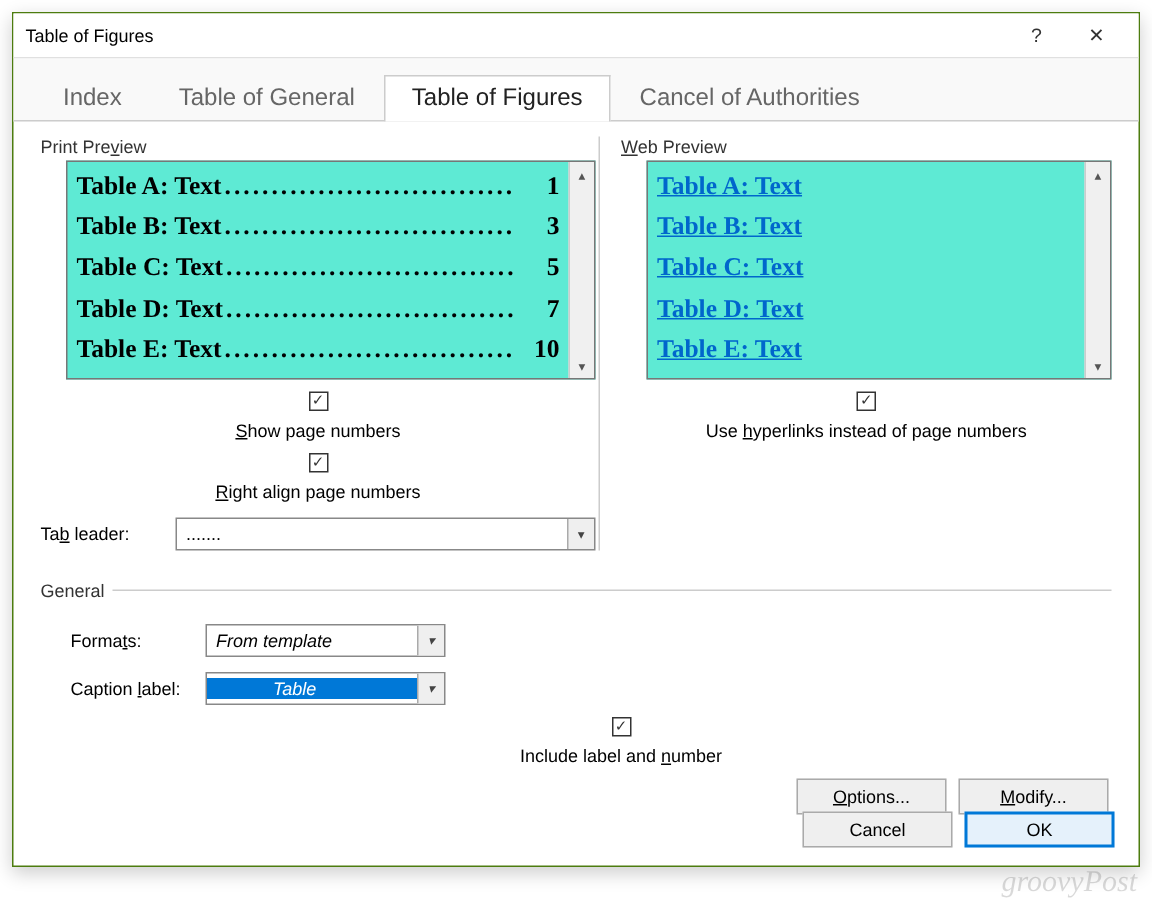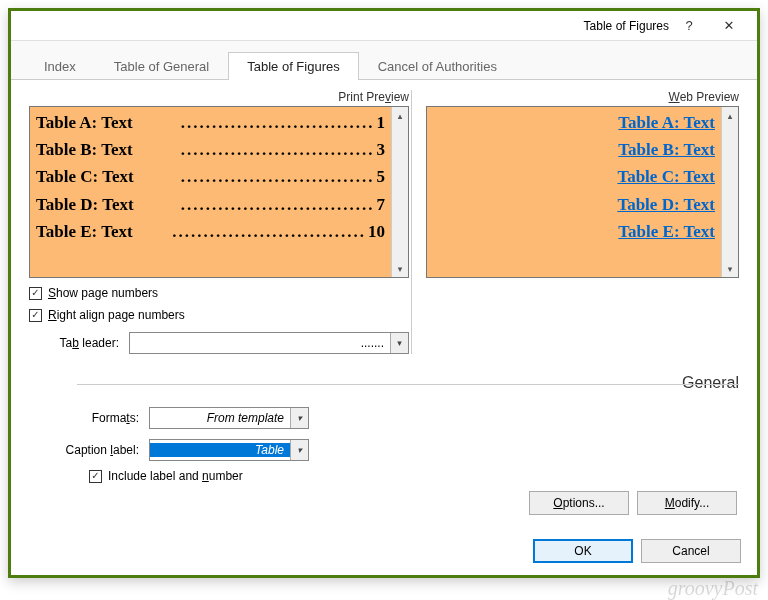--- a/index.html
+++ b/index.html
@@ -13,23 +13,22 @@
     height: 600px;
     overflow: hidden;
     position: relative;
   }
   .dialog {
     position: absolute;
     left: 8px; top: 8px;
     width: 752px;
     height: 570px;
     background: #fff;
-    border: 3px solid #4d7c0f;
+    border: 1px solid #4d7c0f;
     box-shadow: 0 4px 12px rgba(0,0,0,0.2);
-    text-align: right;
   }
   .titlebar {
     height: 30px;
     background: #fff;
     border-bottom: 1px solid #e0e0e0;
     display: flex;
     align-items: center;
     padding: 0 8px;
     font-size: 12px;
   }
@@ -44,21 +43,21 @@
     color: #333;
   }
   .tabs {
     display: flex;
     padding: 10px 14px 0 14px;
     border-bottom: 1px solid #ccc;
     background: #f9f9f9;
   }
   .tab {
     padding: 6px 18px;
-    font-size: 13px;
+    font-size: 16px;
     color: #666;
     border: 1px solid transparent;
     border-bottom: none;
     position: relative;
     top: 1px;
     background: transparent;
   }
   .tab.active {
     background: #fff;
     border-color: #ccc;
@@ -74,25 +73,26 @@
   .col { flex: 1; position: relative; }
   .col.left { border-right: 1px solid #ccc; padding-right: 2px; }
   .section-label {
     font-size: 12px;
     color: #333;
     margin-bottom: 2px;
   }
   .underline { text-decoration: underline; }
   .preview-box {
     border: 1px solid #777;
-    height: 172px;
-    background: #fdba74;
+    height: 146px;
+    background: #5eead4;
     overflow: hidden;
     position: relative;
     display: flex;
+    margin-left: 17px;
   }
   .preview-body {
     flex: 1;
     padding: 2px 6px;
     font-family: "Times New Roman", serif;
     font-size: 17px;
     font-weight: bold;
     line-height: 1.6;
   }
   .preview-line {
@@ -132,36 +132,36 @@
     color: #555;
     background: #f0f0f0;
   }
   .scrolltrack { flex: 1; }
   .chk-row {
     display: flex;
     align-items: center;
     gap: 6px;
     margin-top: 8px;
     font-size: 12px;
+    flex-direction: column;
   }
   .chk {
     width: 13px; height: 13px;
     border: 1px solid #333;
     background: #fff;
     display: flex;
     align-items: center;
     justify-content: center;
     font-size: 10px;
     line-height: 1;
   }
   .chk.checked::after { content: "✓"; color: #333; }
   .form-row {
     display: flex;
     align-items: center;
-    gap: 10px;
     margin-top: 10px;
     font-size: 12px;
   }
   .form-row label { width: 90px; }
   .combo {
     border: 1px solid #888;
     height: 22px;
     display: flex;
     align-items: center;
     background: #fff;
@@ -189,21 +189,21 @@
     background: #0078d7;
     color: #fff;
     padding-left: 44px;
   }
   .fieldset {
     margin-top: 14px;
     padding-top: 6px;
     position: relative;
   }
   .fieldset-label {
-    font-size: 16px;
+    font-size: 12px;
     color: #333;
     position: relative;
   }
   .fieldset-line {
     border-top: 1px solid #ccc;
     margin-left: 48px;
     position: relative;
     top: -8px;
   }
   .general-body {
@@ -330,20 +330,24 @@
             <a class="preview-link">Table D: Text</a>
             <a class="preview-link">Table E: Text</a>
           </div>
           <div class="scrollbar">
             <div class="scrollbtn">▴</div>
             <div class="scrolltrack"></div>
             <div class="scrollbtn">▾</div>
           </div>
         </div>
 
+        <div class="chk-row">
+          <span class="chk checked"></span>
+          <span>Use <span class="underline">h</span>yperlinks instead of page numbers</span>
+        </div>
       </div>
     </div>
 
     <div class="fieldset">
       <span class="fieldset-label">General</span>
       <div class="fieldset-line"></div>
       <div class="general-body">
         <div class="form-row">
           <label>Forma<span class="underline">t</span>s:</label>
           <div class="combo formats">
@@ -365,18 +369,18 @@
       </div>
     </div>
 
     <div class="btn-row" style="padding-right:2px;">
       <div class="btn"><span class="underline">O</span>ptions...</div>
       <div class="btn"><span class="underline">M</span>odify...</div>
     </div>
   </div>
 
   <div class="dlg-buttons">
+    <div class="btn">Cancel</div>
     <div class="btn primary">OK</div>
-    <div class="btn">Cancel</div>
   </div>
 </div>
 
 <div class="watermark">groovyPost</div>
 
 </body></html>

